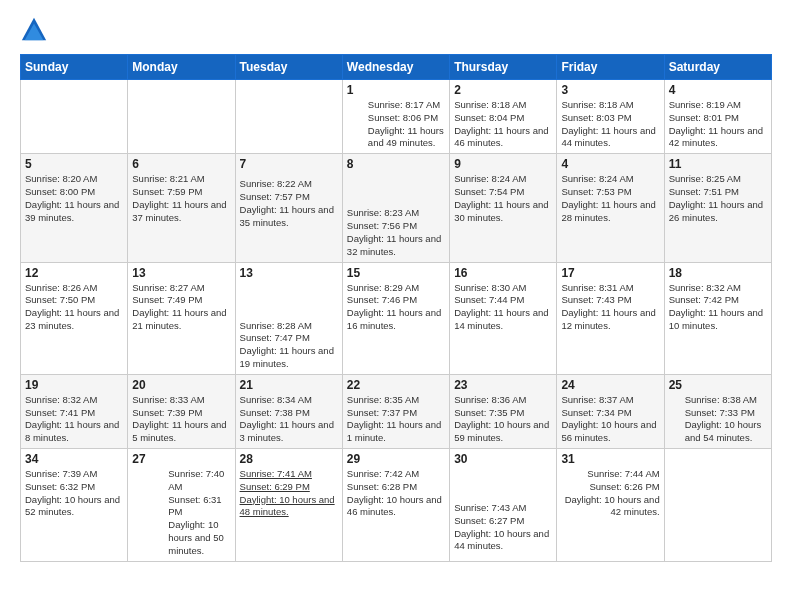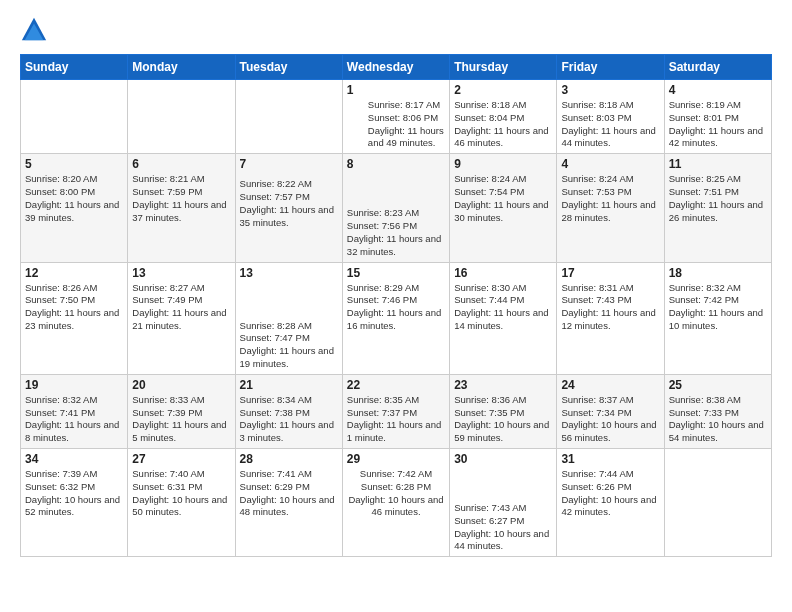--- a/index.html
+++ b/index.html
@@ -273,59 +273,59 @@
 Daylight: 10 hours and 59 minutes.</div>
           </td>
           <td>
             <div class="day-number">24</div>
             <div class="day-info" style="white-space: pre-line;">Sunrise: 8:37 AM
 Sunset: 7:34 PM
 Daylight: 10 hours and 56 minutes.</div>
           </td>
           <td>
             <div class="day-number">25</div>
-            <div class="day-info" style="white-space: pre-line;">Sunrise: 8:38 AM
+            <div class="day-info" style="white-space: pre-line; margin-left: 16px;">Sunrise: 8:38 AM
 Sunset: 7:33 PM
 Daylight: 10 hours and 54 minutes.</div>
           </td>
         </tr>
         <tr>
           <td>
             <div class="day-number">34</div>
             <div class="day-info" style="white-space: pre-line;">Sunrise: 7:39 AM
 Sunset: 6:32 PM
 Daylight: 10 hours and 52 minutes.</div>
           </td>
           <td>
             <div class="day-number">27</div>
-            <div class="day-info" style="white-space: pre-line;">Sunrise: 7:40 AM
+            <div class="day-info" style="white-space: pre-line; margin-left: 36px;">Sunrise: 7:40 AM
 Sunset: 6:31 PM
 Daylight: 10 hours and 50 minutes.</div>
           </td>
           <td>
             <div class="day-number">28</div>
-            <div class="day-info" style="white-space: pre-line;">Sunrise: 7:41 AM
+            <div class="day-info" style="white-space: pre-line; text-decoration: underline;">Sunrise: 7:41 AM
 Sunset: 6:29 PM
 Daylight: 10 hours and 48 minutes.</div>
           </td>
           <td>
             <div class="day-number">29</div>
-            <div class="day-info" style="white-space: pre-line; text-align: center;">Sunrise: 7:42 AM
+            <div class="day-info" style="white-space: pre-line;">Sunrise: 7:42 AM
 Sunset: 6:28 PM
 Daylight: 10 hours and 46 minutes.</div>
           </td>
           <td>
             <div class="day-number">30</div>
             <div class="day-info" style="white-space: pre-line; margin-top: 36px;">Sunrise: 7:43 AM
 Sunset: 6:27 PM
 Daylight: 10 hours and 44 minutes.</div>
           </td>
           <td>
             <div class="day-number">31</div>
-            <div class="day-info" style="white-space: pre-line;">Sunrise: 7:44 AM
+            <div class="day-info" style="white-space: pre-line; text-align: right;">Sunrise: 7:44 AM
 Sunset: 6:26 PM
 Daylight: 10 hours and 42 minutes.</div>
           </td>
           <td class="empty-cell"></td>
         </tr>
       </tbody>
   </table>
 </div>
 
 </body></html>

